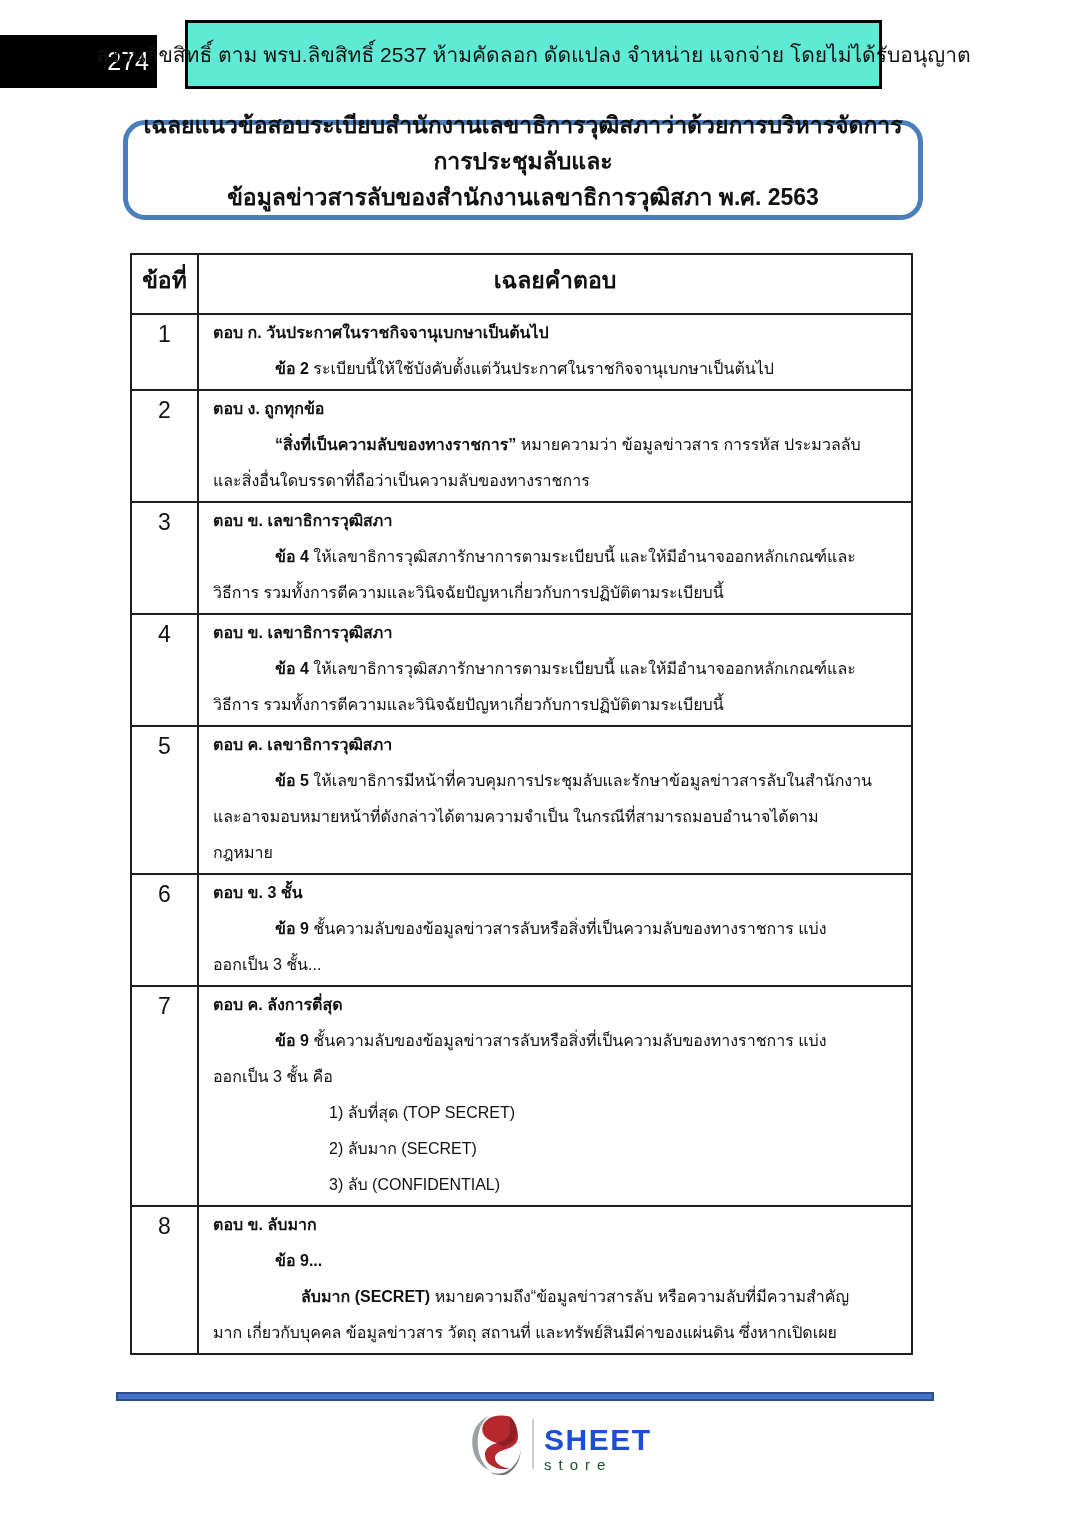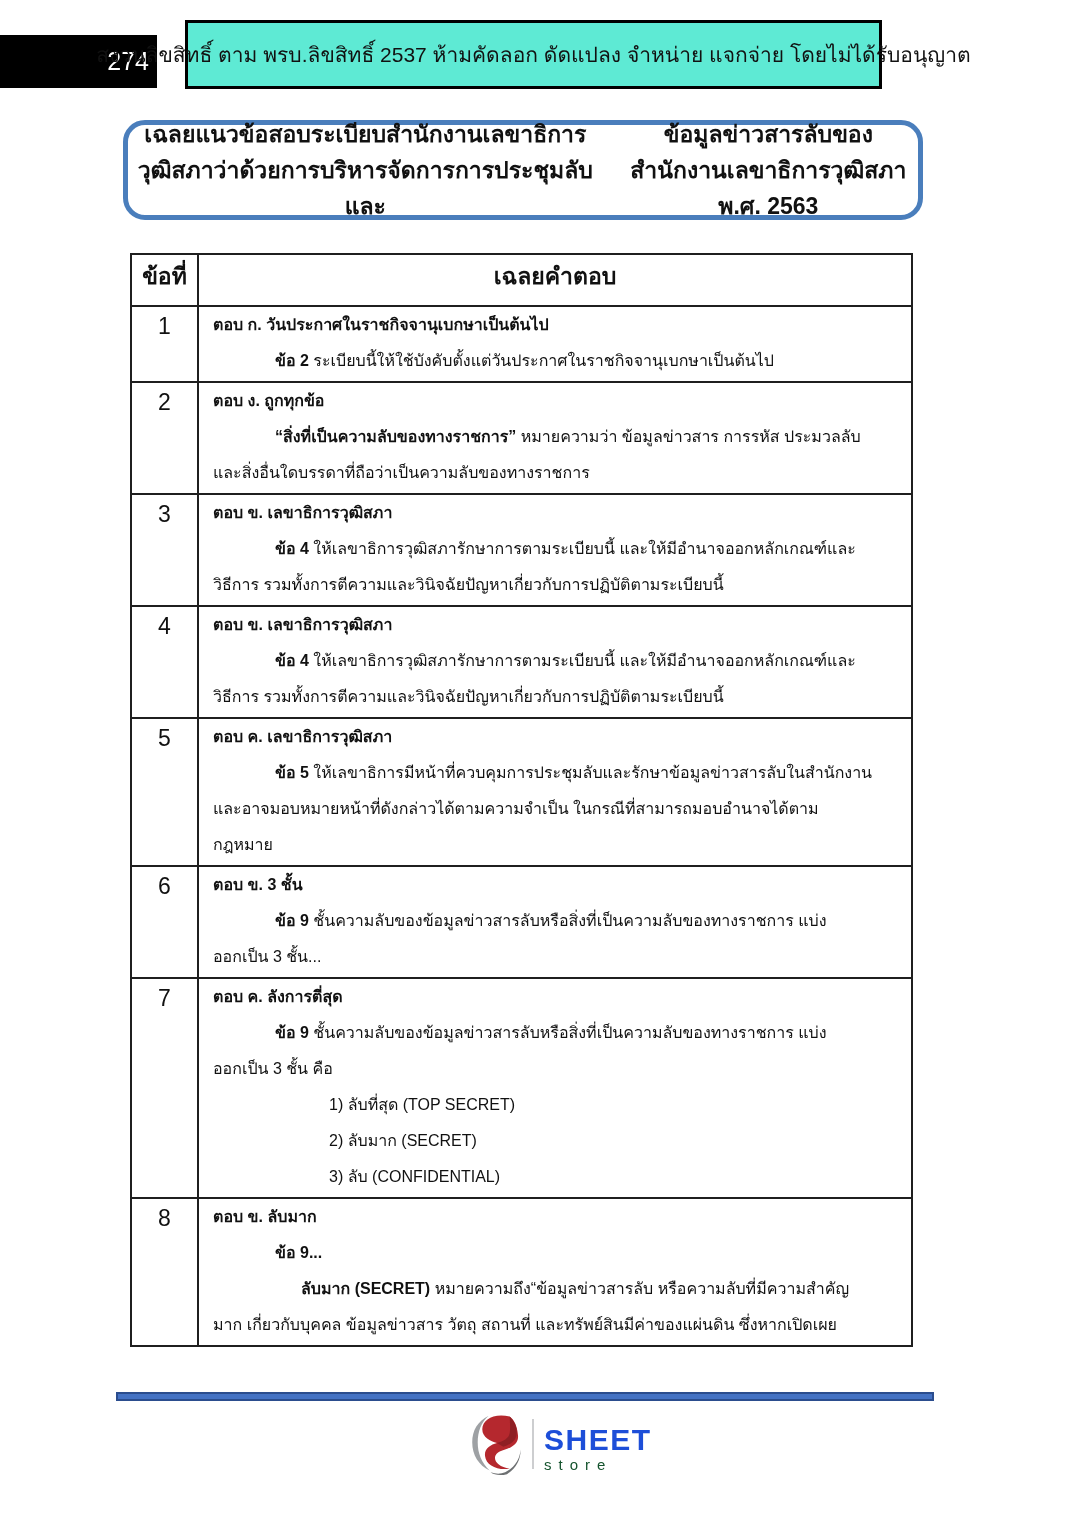--- a/index.html
+++ b/index.html
@@ -21,32 +21,32 @@
   .copyright-box {
     position:absolute; left:185px; top:20px; width:697px; height:69px;
     border:3px solid #000; background:#5eead4;
     display:flex; align-items:center; justify-content:center;
     font-size:21px; white-space:nowrap;
   }
   
   .title-box {
     position:absolute; left:123px; top:120px; width:800px; height:100px;
     border:5px solid #4a7ebc; border-radius:22px; background:#fff;
-    display:flex; align-items:center; justify-content:flex-start;
-    gap:16px; font-weight:bold; font-size:23px; text-align:center;
+    display:flex; flex-direction:column; align-items:center; justify-content:flex-end;
+    font-weight:bold; font-size:23px; text-align:center;
   }
   
   .answer-table {
     position:absolute; left:130px; top:253px; width:783px;
     border-collapse:collapse; table-layout:fixed;
   }
   .answer-table th, .answer-table td {
     border:2px solid #1f1f1f; vertical-align:top; background:#fff;
   }
-  .answer-table th { font-size:23px; font-weight:bold; height:52px; vertical-align:middle; padding-bottom:10px; }
+  .answer-table th { font-size:23px; font-weight:bold; height:60px; vertical-align:middle; padding-bottom:10px; }
   .col-num { width:67px; }
   .num-cell { text-align:center; font-size:23px; padding-top:6px; }
   .ans-cell { padding:0 14px 2px 14px; font-size:16px; }
   .line { line-height:36px; white-space:nowrap; }
   .ind0 { margin-left:0; }
   .ind1 { margin-left:62px; }
   .ind2 { margin-left:88px; }
   .ind3 { margin-left:116px; }
   
   .footer-bar {

